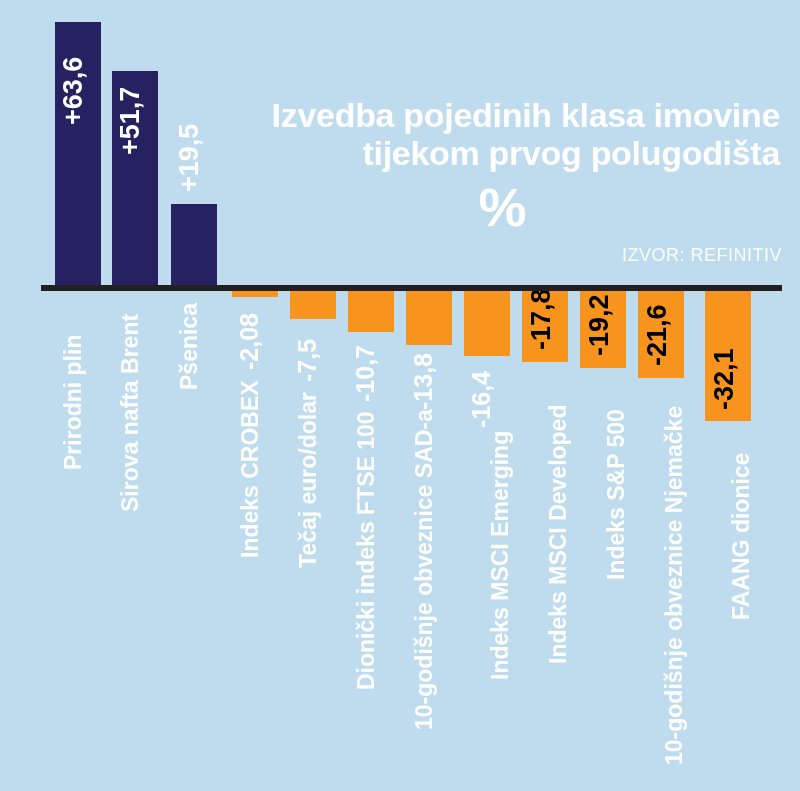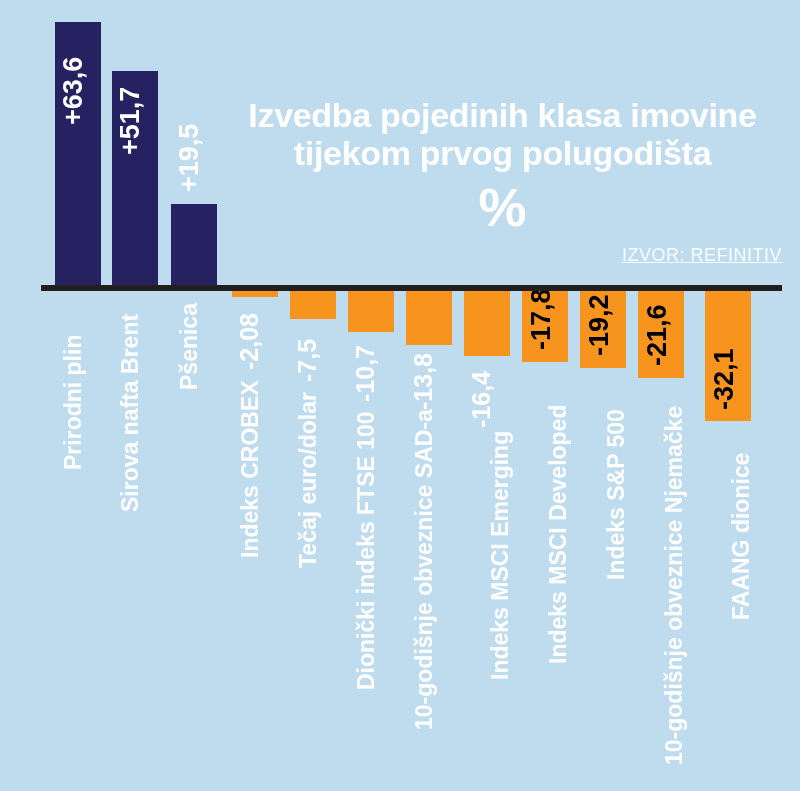--- a/index.html
+++ b/index.html
@@ -31,38 +31,38 @@
     width: 555px;
     text-align: center;
   }
   .chart-title {
     color: #ffffff;
     font-size: 34px;
     font-weight: bold;
     line-height: 1.12;
     letter-spacing: -0.3px;
     white-space: pre-line;
+    text-align: right;
   }
   .pct-symbol {
     color: #ffffff;
     font-size: 54px;
     font-weight: bold;
     line-height: 1;
     margin-top: 8px;
     text-align: center;
   }
   .source-note {
     position: absolute;
     right: 18px;
     top: 245px;
     color: #ffffff;
     font-size: 18px;
     letter-spacing: 0.5px;
     opacity: 0.92;
-    text-decoration: underline;
   }
 
   
   .plot {
     position: absolute;
     left: 0;
     top: 0;
     width: 800px;
     height: 791px;
   }

